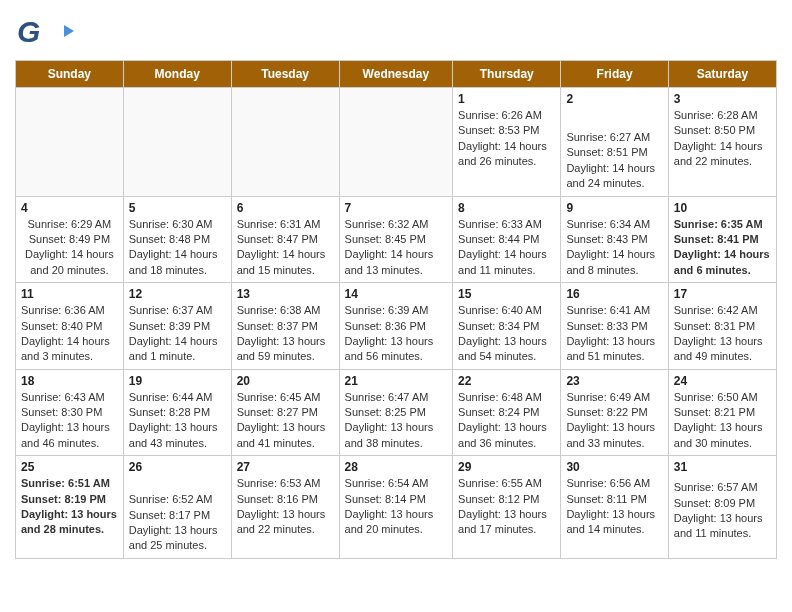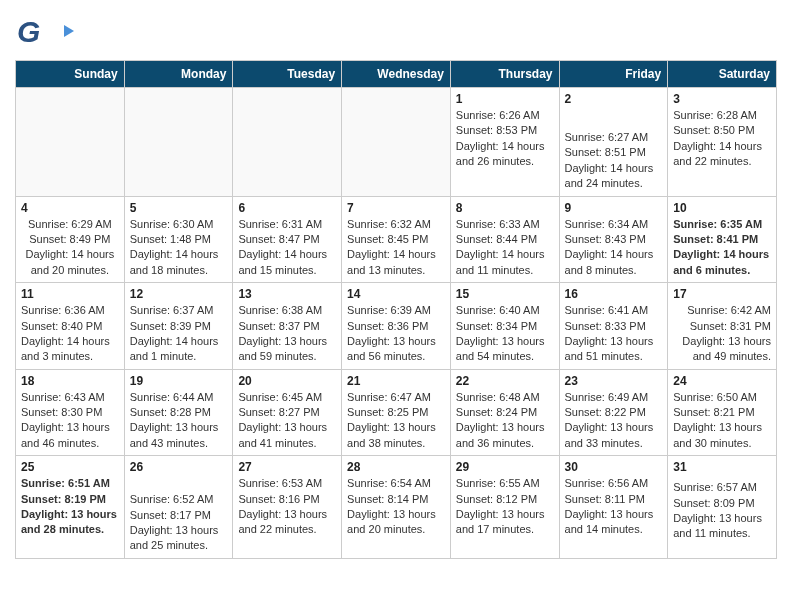--- a/index.html
+++ b/index.html
@@ -27,24 +27,24 @@
     .location {
       font-size: 14px;
       color: #444;
     }
     .calendar {
       width: 100%;
       border-collapse: collapse;
       font-size: 10.5px;
     }
     .calendar th {
-      background-color: #0c4a6e;
+      background-color: #a16207;
       color: #fff;
-      text-align: right;
-      padding: 6px 6px;
+      text-align: center;
+      padding: 6px 23px;
       font-size: 12px;
       font-weight: bold;
       border: 1px solid #ccc;
     }
     .calendar td {
       border: 1px solid #ccc;
       vertical-align: top;
       padding: 4px 5px;
       width: calc(100% / 7);
       height: 80px;
@@ -166,21 +166,21 @@
         <td>
           <span class="day-num">4</span>
           <div class="day-info" style="white-space: pre-line; text-align: center;">Sunrise: 6:29 AM
 Sunset: 8:49 PM
 Daylight: 14 hours
 and 20 minutes.</div>
         </td>
         <td>
           <span class="day-num">5</span>
           <div class="day-info" style="white-space: pre-line;">Sunrise: 6:30 AM
-Sunset: 1:48 PM
+Sunset: 8:48 PM
 Daylight: 14 hours
 and 18 minutes.</div>
         </td>
         <td>
           <span class="day-num">6</span>
           <div class="day-info" style="white-space: pre-line;">Sunrise: 6:31 AM
 Sunset: 8:47 PM
 Daylight: 14 hours
 and 15 minutes.</div>
         </td>
@@ -251,21 +251,21 @@
         </td>
         <td>
           <span class="day-num">16</span>
           <div class="day-info" style="white-space: pre-line;">Sunrise: 6:41 AM
 Sunset: 8:33 PM
 Daylight: 13 hours
 and 51 minutes.</div>
         </td>
         <td>
           <span class="day-num">17</span>
-          <div class="day-info" style="white-space: pre-line; text-align: right;">Sunrise: 6:42 AM
+          <div class="day-info" style="white-space: pre-line;">Sunrise: 6:42 AM
 Sunset: 8:31 PM
 Daylight: 13 hours
 and 49 minutes.</div>
         </td>
       </tr>
       <tr>
         <td>
           <span class="day-num">18</span>
           <div class="day-info" style="white-space: pre-line;">Sunrise: 6:43 AM
 Sunset: 8:30 PM

